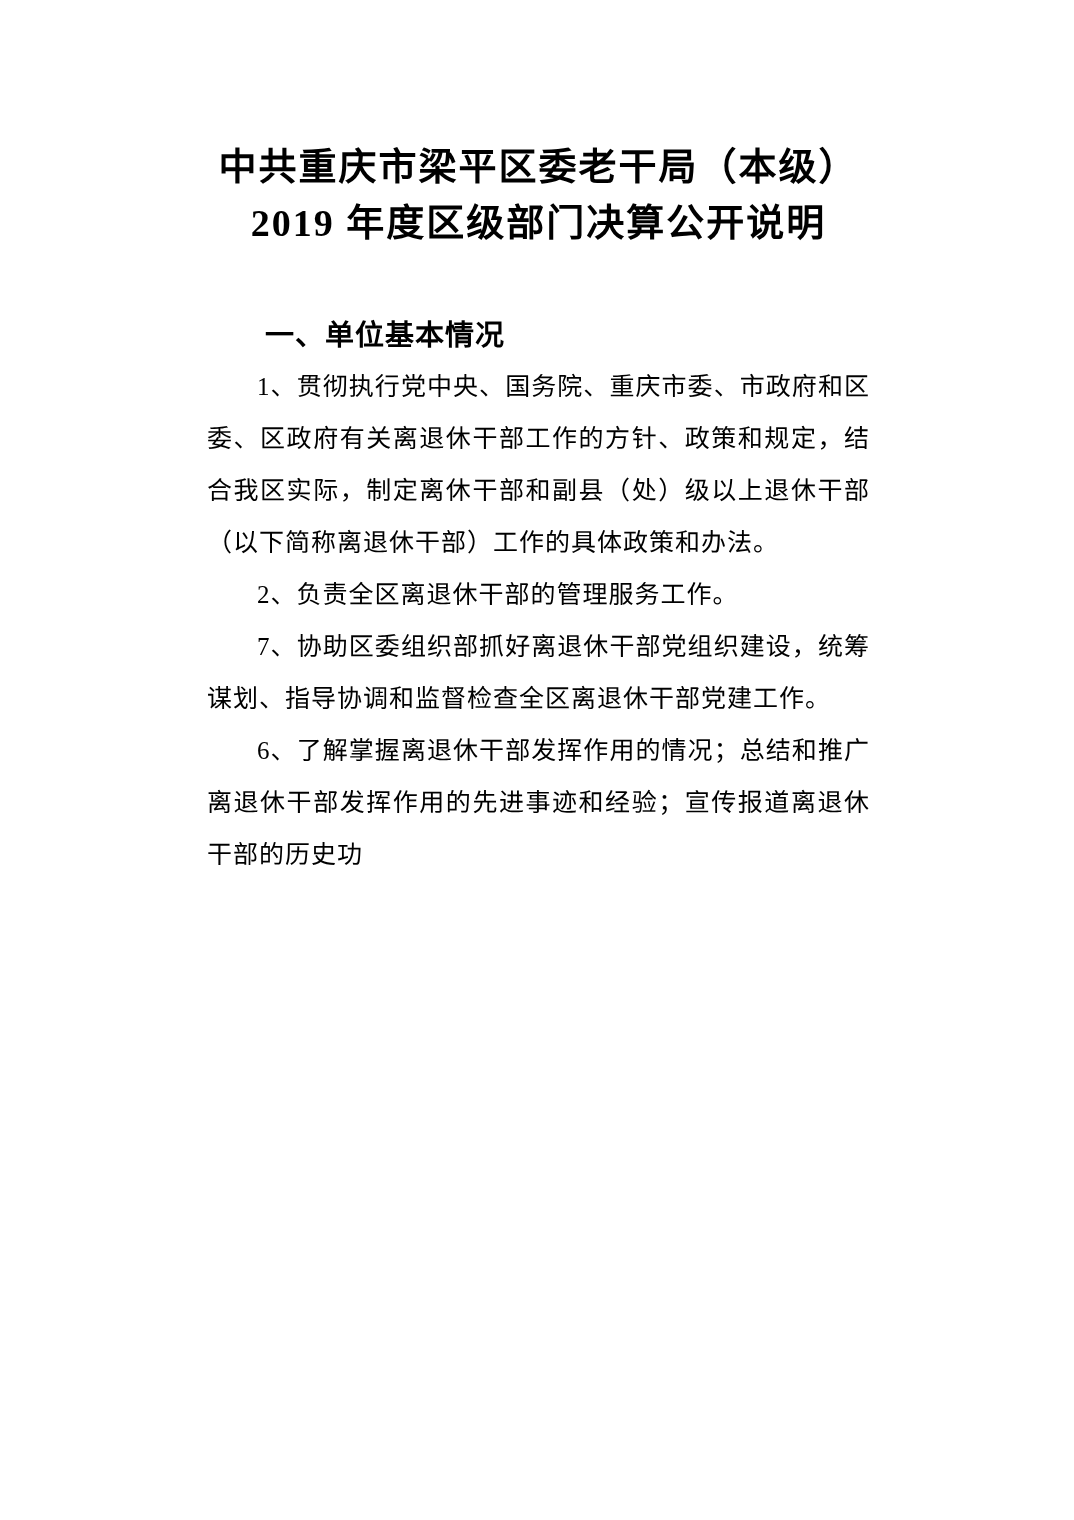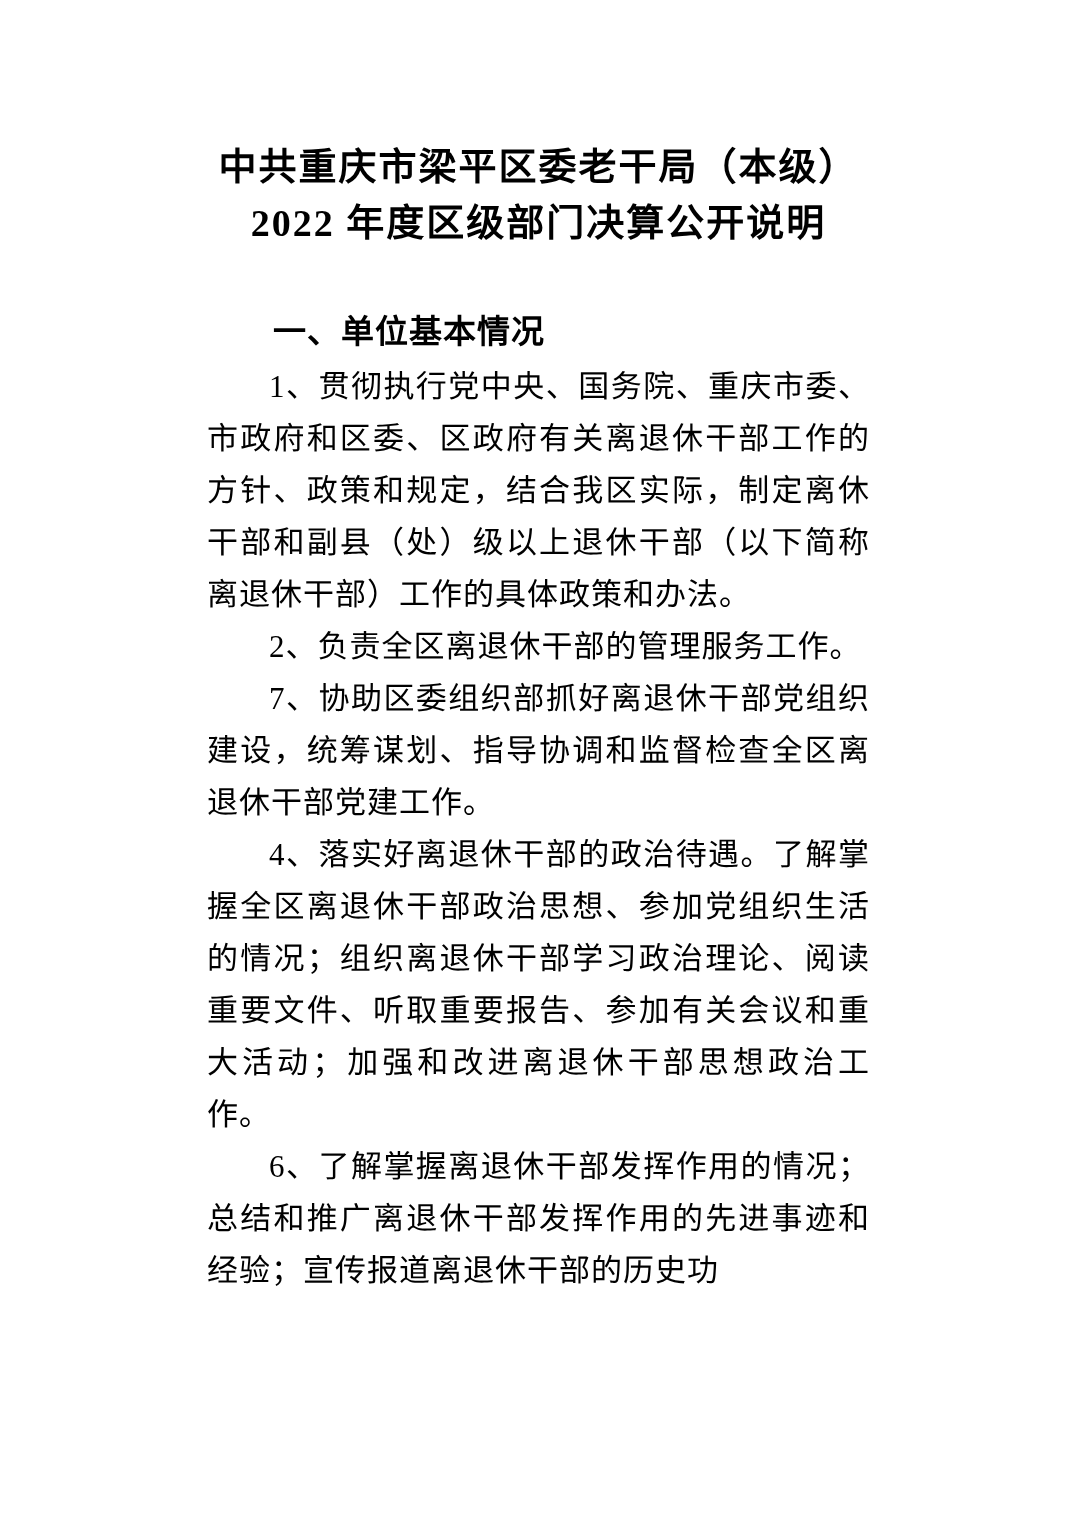--- a/index.html
+++ b/index.html
@@ -28,67 +28,66 @@
     letter-spacing: 2px;
     text-align: center;
     color: #000000;
   }
   .title-line {
     display: block;
     white-space: nowrap;
   }
   .section-heading {
     margin: 58px 0 0 0;
-    font-family: Liberation Mono, monospace;
+    font-family: Liberation Sans, sans-serif;
     font-weight: 700;
-    font-size: 33px;
+    font-size: 29px;
     line-height: 52px;
     text-indent: 2em;
     letter-spacing: 1px;
     color: #000000;
   }
   .sub-heading {
     margin: 0;
     font-family: "Liberation Serif", "DejaVu Serif", serif;
     font-weight: 400;
     font-size: 29px;
     line-height: 52px;
     text-indent: 1.75em;
     letter-spacing: 2px;
     color: #000000;
   }
   .body-para {
     margin: 0;
     font-family: "Liberation Serif", "DejaVu Serif", serif;
     font-weight: 400;
-    font-size: 31px;
+    font-size: 25px;
     line-height: 52px;
     text-indent: 2em;
     text-align: justify;
     text-justify: inter-character;
     letter-spacing: 1px;
     color: #000000;
   }
 </style>
 </head>
 <body>
 
 <div class="page">
 
   <h1 class="doc-title">
     <span class="title-line">中共重庆市梁平区委老干局（本级）</span>
-    <span class="title-line">2022 年度区级部门决算公开说明</span>
+    <span class="title-line">2019 年度区级部门决算公开说明</span>
   </h1>
 
   <div class="content">
     <h2 class="section-heading">一、单位基本情况</h2>
 
 
     <div id="paragraphs">
         <p class="body-para">1、贯彻执行党中央、国务院、重庆市委、市政府和区委、区政府有关离退休干部工作的方针、政策和规定，结合我区实际，制定离休干部和副县（处）级以上退休干部（以下简称离退休干部）工作的具体政策和办法。</p>
         <p class="body-para">2、负责全区离退休干部的管理服务工作。</p>
         <p class="body-para">7、协助区委组织部抓好离退休干部党组织建设，统筹谋划、指导协调和监督检查全区离退休干部党建工作。</p>
-        <p class="body-para">4、落实好离退休干部的政治待遇。了解掌握全区离退休干部政治思想、参加党组织生活的情况；组织离退休干部学习政治理论、阅读重要文件、听取重要报告、参加有关会议和重大活动；加强和改进离退休干部思想政治工作。</p>
         <p class="body-para">6、了解掌握离退休干部发挥作用的情况；总结和推广离退休干部发挥作用的先进事迹和经验；宣传报道离退休干部的历史功</p>
       </div>
   </div>
 
 </div>
 
 </body></html>

